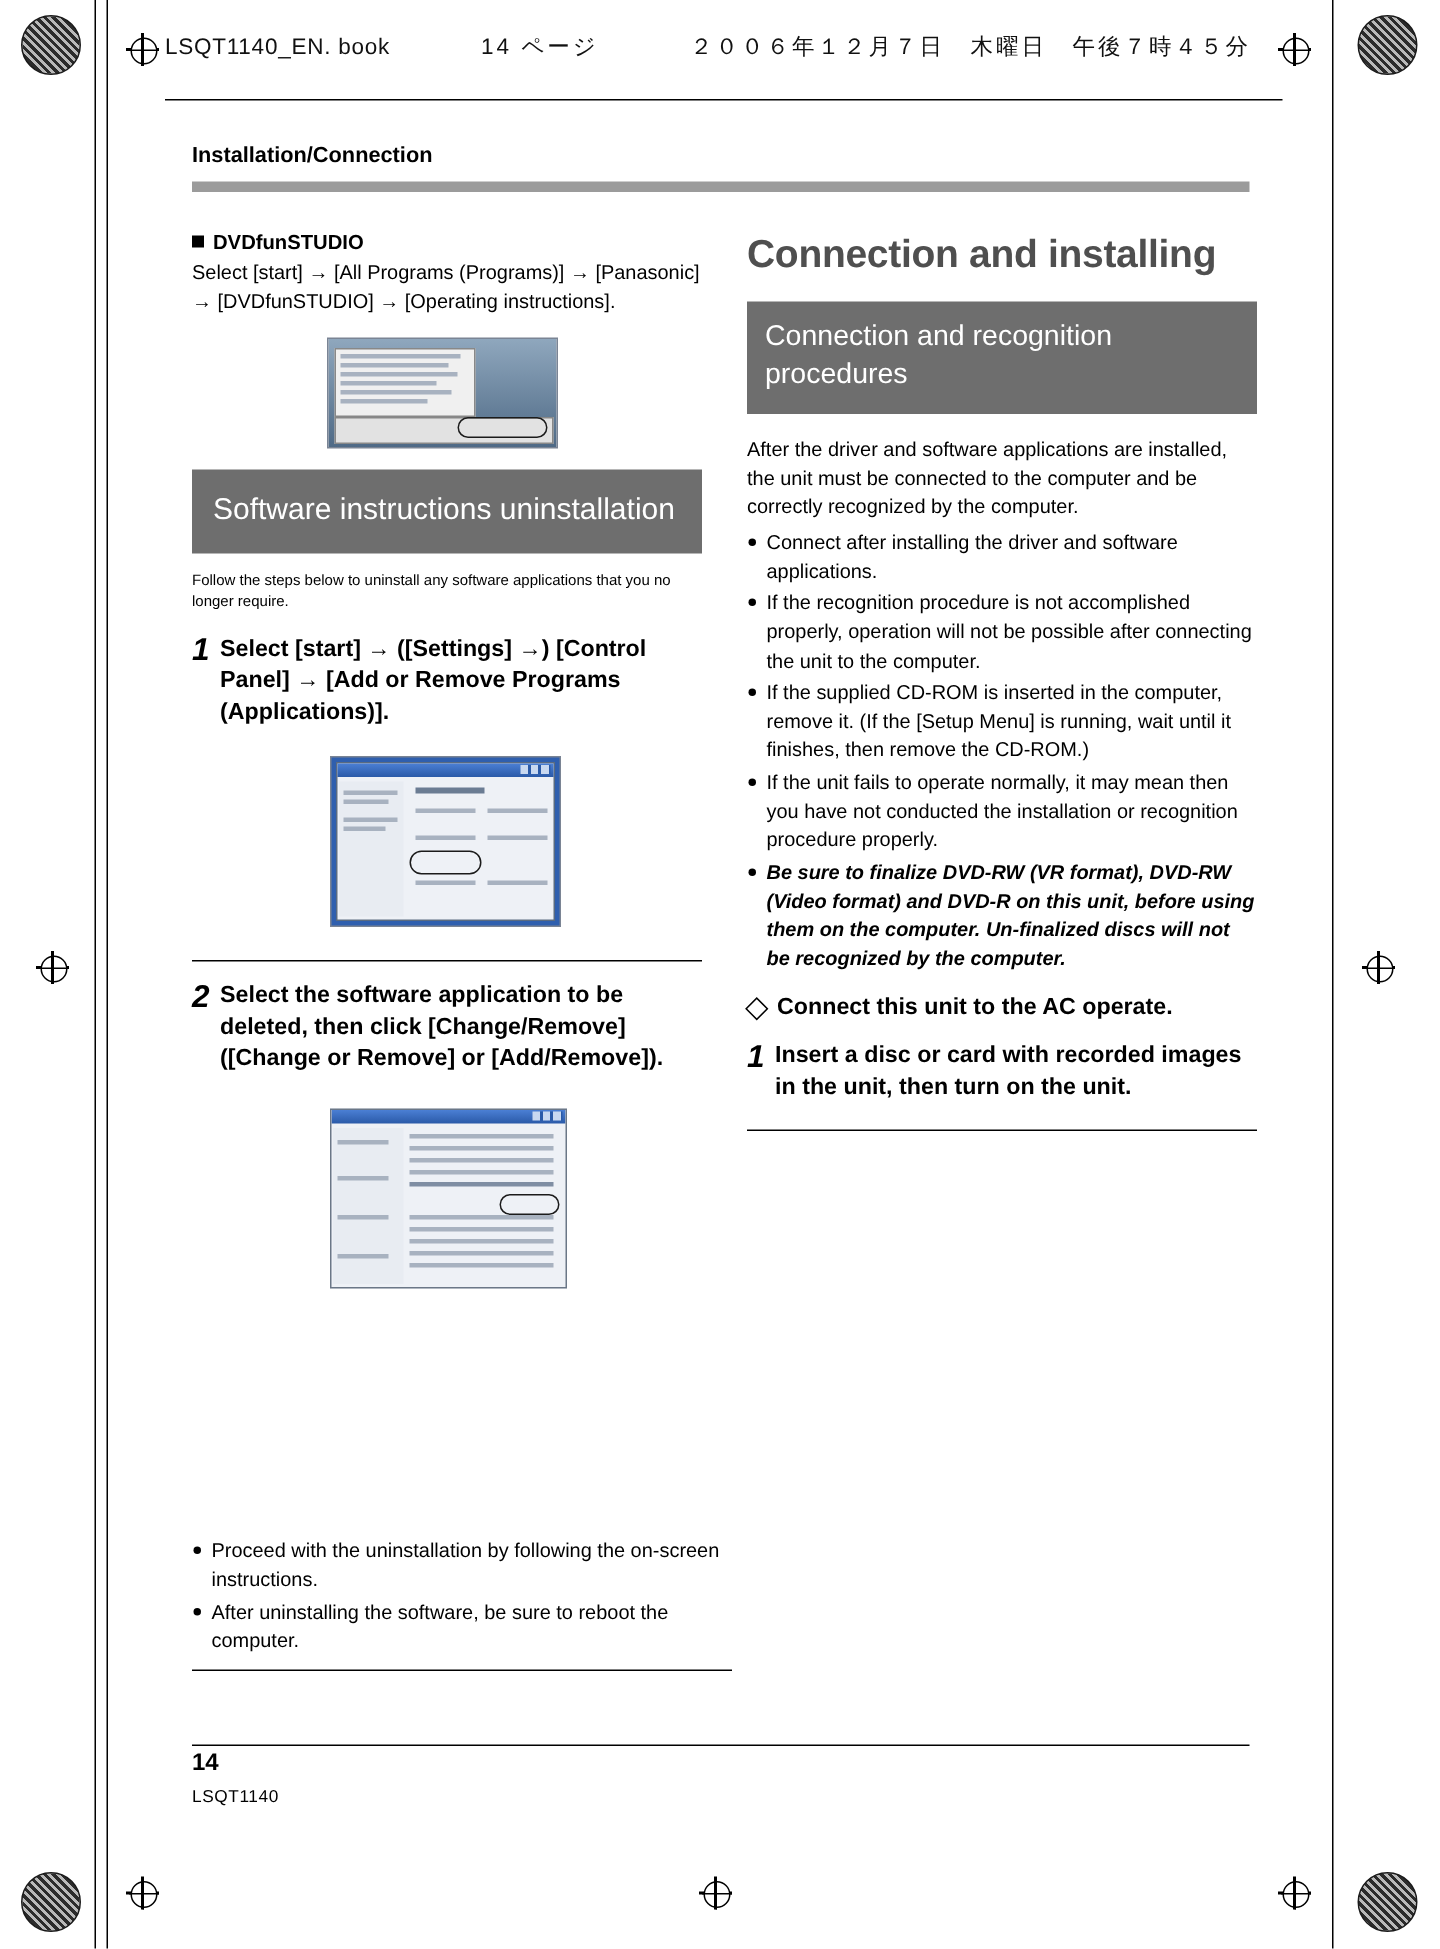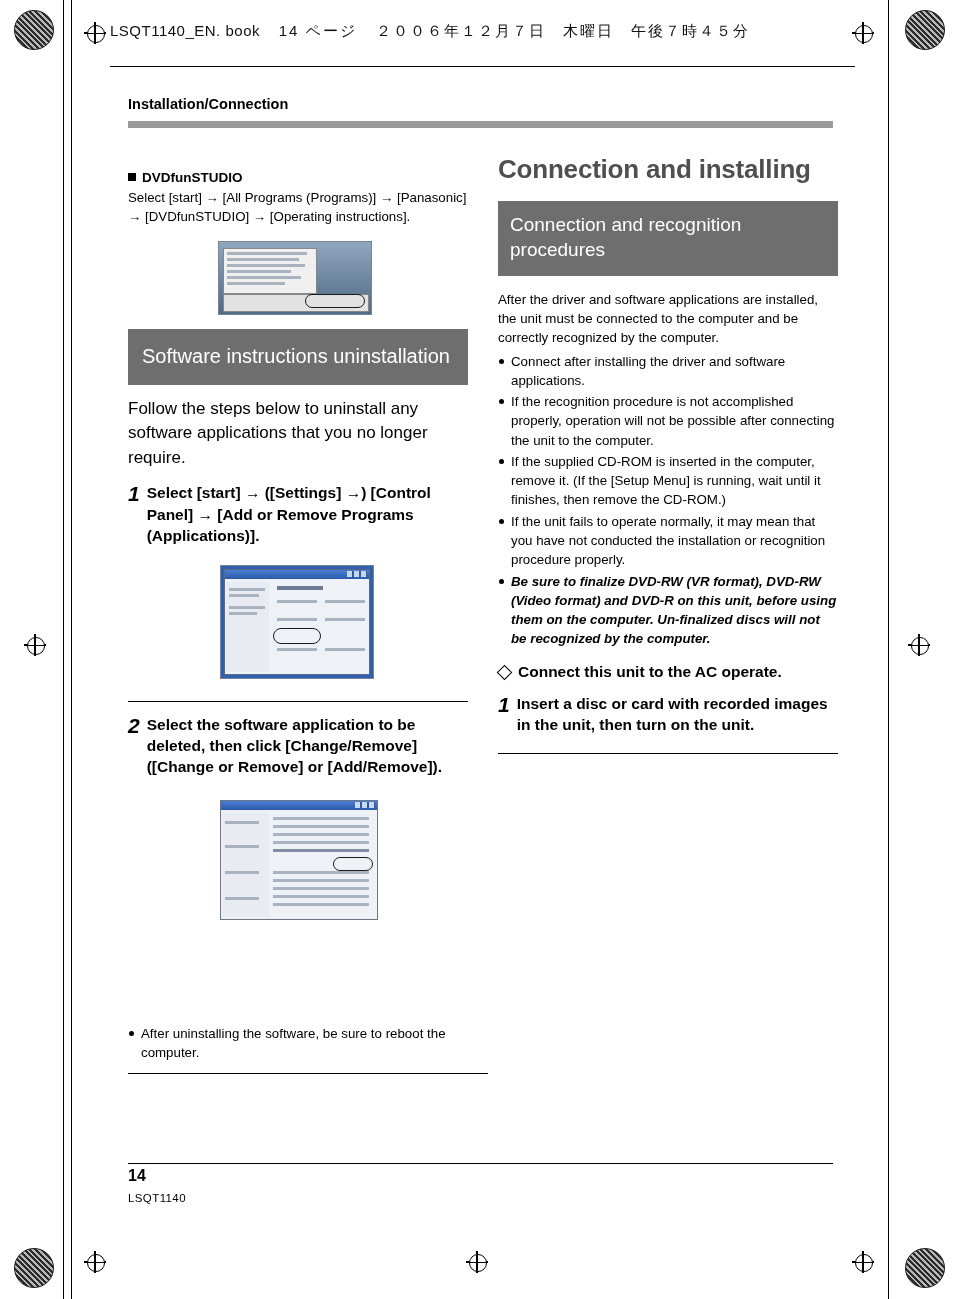--- a/index.html
+++ b/index.html
@@ -89,20 +89,21 @@
     position: absolute;
     left: 110px; top: 22px;
     width: 760px;
     font-size: 15px;
     color: #111;
     letter-spacing: 0.5px;
     white-space: nowrap;
   }
   .file-header .jp {
     letter-spacing: 2px;
+    margin-left: 42px;
   }
   .header-rule {
     position: absolute;
     left: 110px; top: 66px;
     width: 745px;
     height: 1px;
     background: #000;
   }
 
   
@@ -124,21 +125,21 @@
     background: #9b9b9b;
     margin-bottom: 26px;
   }
 
   .columns {
     position: relative;
     width: 710px;
   }
   .col-left {
     position: absolute;
-    left: 0; top: 16px;
+    left: 0; top: 0;
     width: 340px;
   }
   .col-right {
     position: absolute;
     left: 370px; top: 0;
     width: 340px;
   }
 
   
   .sq-head {
@@ -231,21 +232,21 @@
     background: #6e6e6e;
     color: #ffffff;
     padding: 14px 14px 16px 14px;
     box-sizing: border-box;
     font-size: 20px;
     line-height: 1.3;
     font-weight: normal;
   }
 
   .lead-text {
-    font-size: 17px;
+    font-size: 10px;
     line-height: 1.45;
     margin: 12px 0 0 0;
   }
 
   
   .step {
     display: flex;
     margin-top: 12px;
   }
   .step .num {
@@ -509,21 +510,21 @@
       <div class="sub-band">
         <span>Connection and recognition procedures</span>
       </div>
 
       <p class="rt-body">After the driver and software applications are installed, the unit must be connected to the computer and be correctly recognized by the computer.</p>
 
       <ul class="dots">
         <li>Connect after installing the driver and software applications.</li>
         <li>If the recognition procedure is not accomplished properly, operation will not be possible after connecting the unit to the computer.</li>
         <li>If the supplied CD-ROM is inserted in the computer, remove it. (If the [Setup Menu] is running, wait until it finishes, then remove the CD-ROM.)</li>
-        <li>If the unit fails to operate normally, it may mean that you have not conducted the installation or recognition procedure properly.</li>
+        <li>If the unit fails to operate normally, it may mean then you have not conducted the installation or recognition procedure properly.</li>
         <li class="bold">Be sure to finalize DVD-RW (VR format), DVD-RW (Video format) and DVD-R on this unit, before using them on the computer. Un-finalized discs will not be recognized by the computer.</li>
       </ul>
 
       <div class="diamond-line">
         <span>Connect this unit to the AC operate.</span>
       </div>
 
       <div class="step">
         <div class="num">1</div>
         <div class="txt">Insert a disc or card with recorded images in the unit, then turn on the unit.</div>
@@ -531,20 +532,21 @@
 
       <div class="hr-right"></div>
 
     </div>
 
   </div>
 </div>
 
 <div class="bottom-notes">
   <ul class="dots">
+    <li>Proceed with the uninstallation by following the on-screen instructions.</li>
     <li>After uninstalling the software, be sure to reboot the computer.</li>
   </ul>
   <div class="notes-rule"></div>
 </div>
 
 <div class="footer-rule"></div>
 <div class="page-num">14</div>
 <div class="doc-id">LSQT1140</div>
 
 </body></html>

